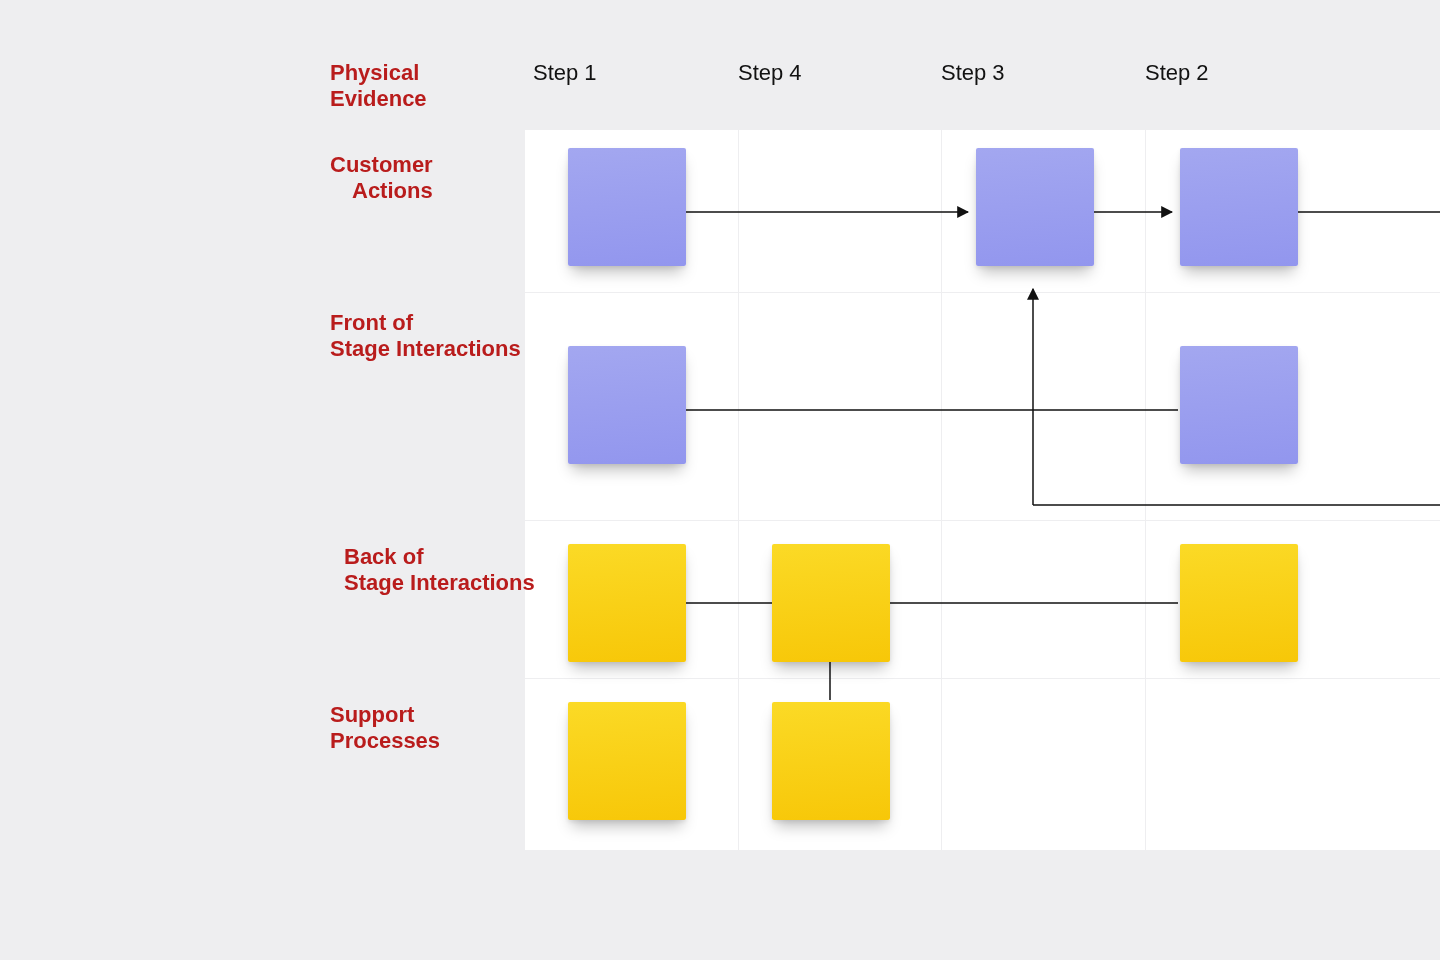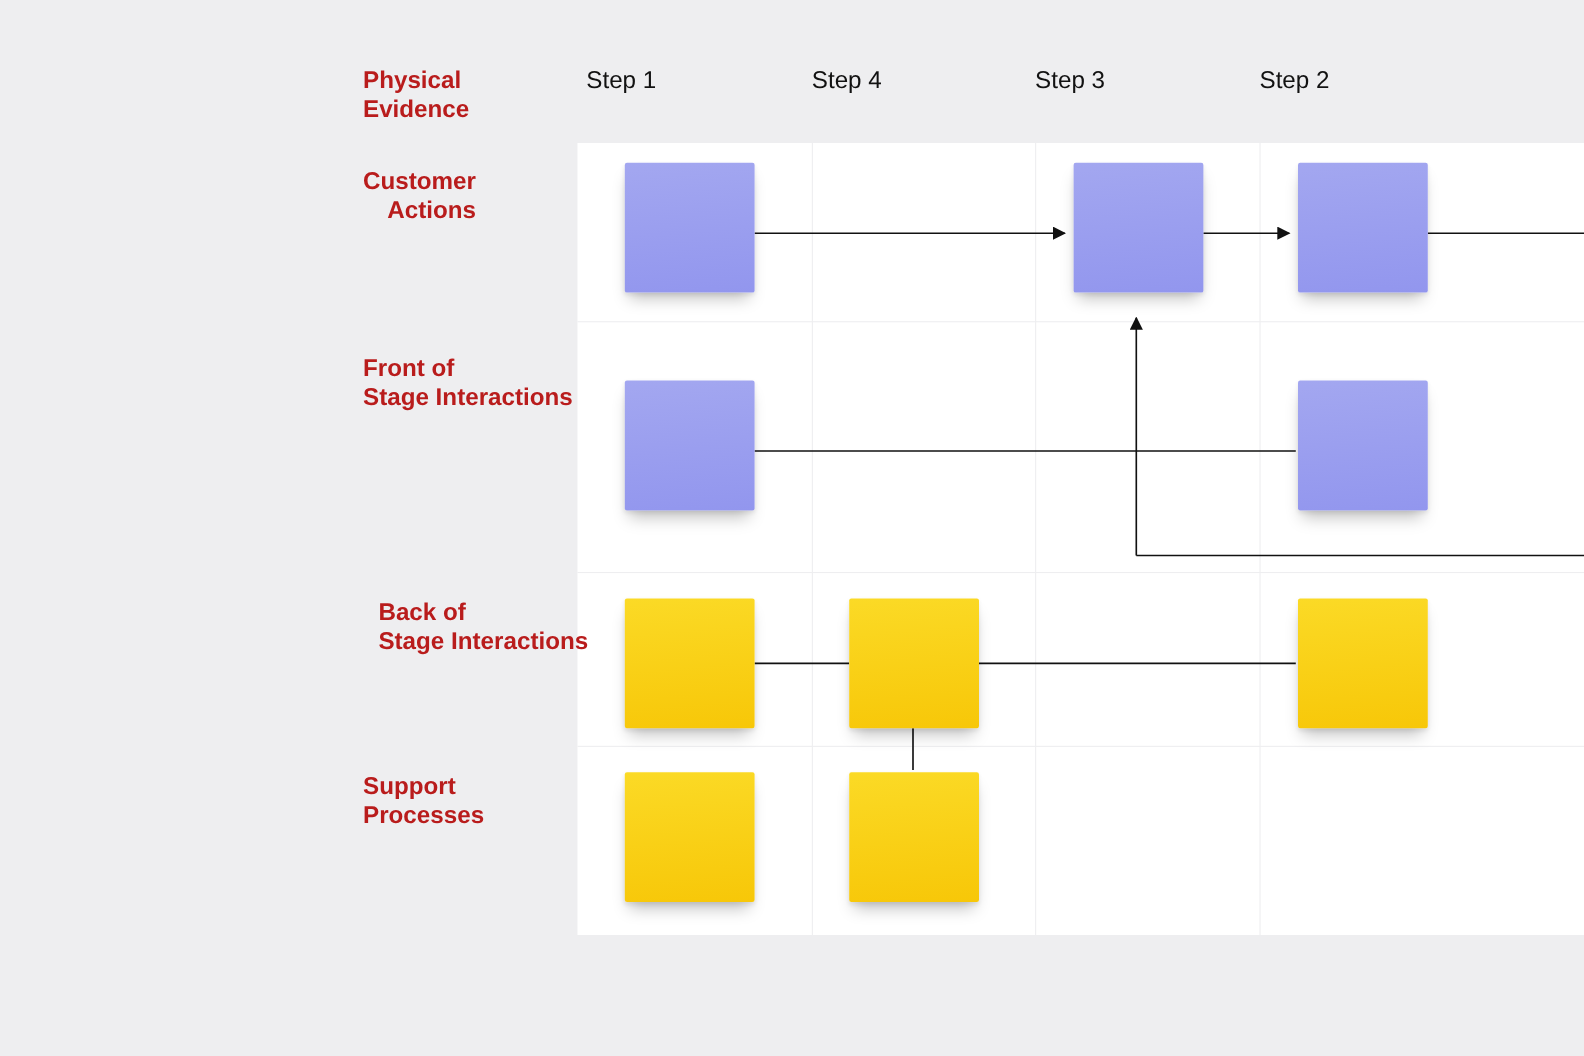--- a/index.html
+++ b/index.html
@@ -49,21 +49,21 @@
 
     <div id="laneVs">
         <div class="lane-v" style="left: 418px;"></div>
         <div class="lane-v" style="left: 621px;"></div>
         <div class="lane-v" style="left: 825px;"></div>
       </div>
 
     <div id="rowLabels">
         <div class="row-label" style="top: 0px;">Physical<br>Evidence</div>
         <div class="row-label" style="top: 92px; text-align: right;">Customer<br>Actions</div>
-        <div class="row-label" style="top: 262px;">Front of<br>Stage Interactions</div>
+        <div class="row-label" style="top: 250px;">Front of<br>Stage Interactions</div>
         <div class="row-label" style="top: 484px; margin-left: 14px;">Back of<br>Stage Interactions</div>
         <div class="row-label" style="top: 642px;">Support<br>Processes</div>
       </div>
 
     <div id="colLabels">
         <div class="col-label" style="left: 213px;">Step 1</div>
         <div class="col-label" style="left: 418px;">Step 4</div>
         <div class="col-label" style="left: 621px;">Step 3</div>
         <div class="col-label" style="left: 825px;">Step 2</div>
       </div>

